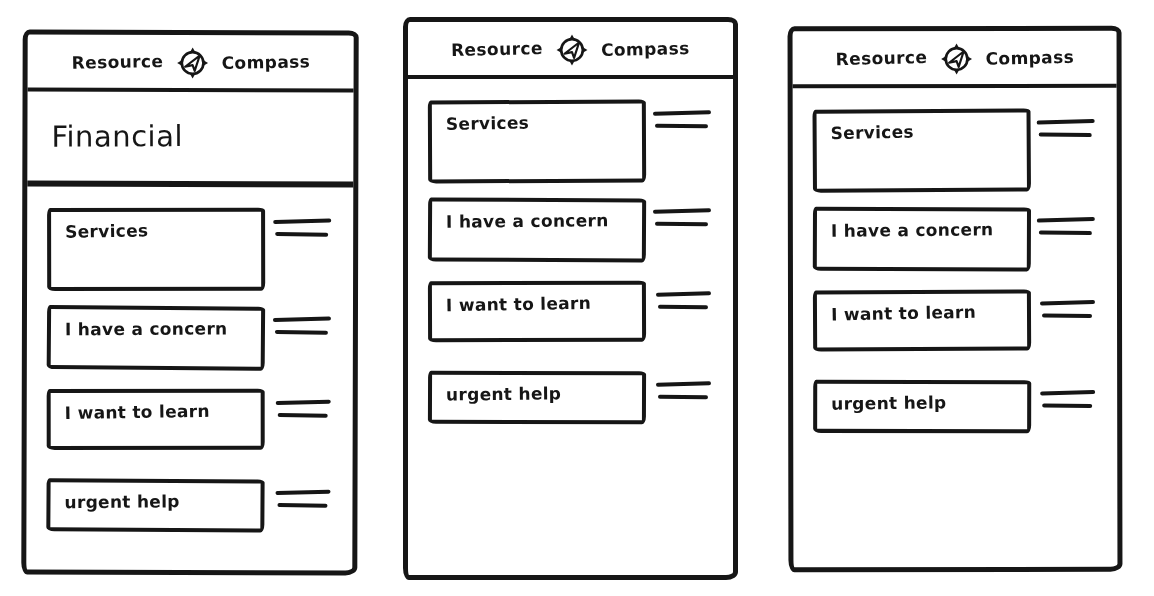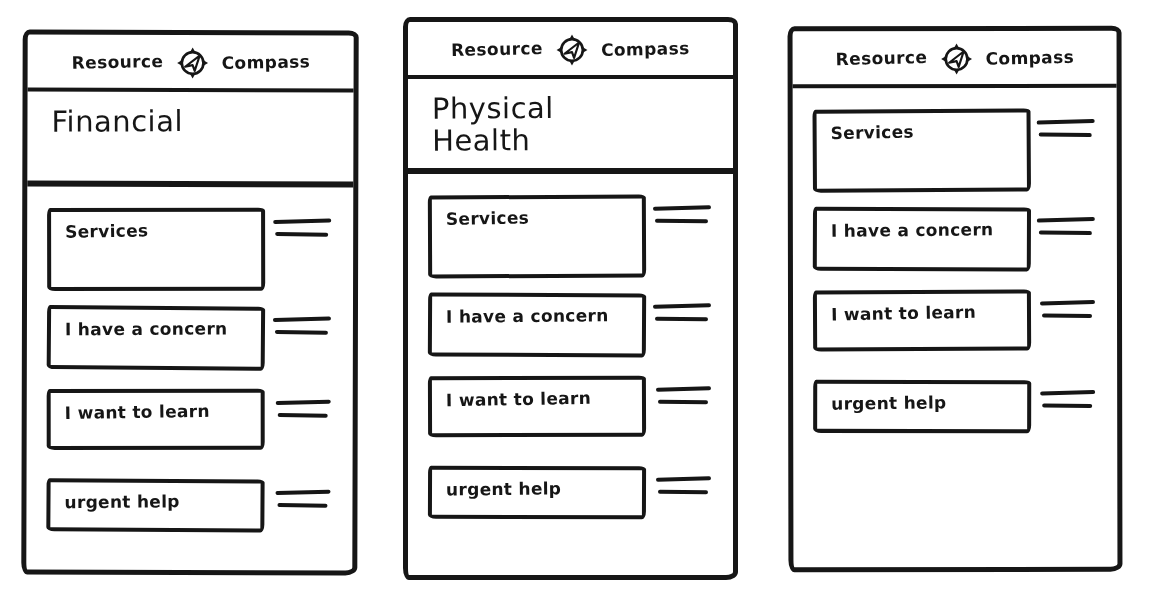--- a/index.html
+++ b/index.html
@@ -18,21 +18,21 @@
   .p2 { left: 788px; top: 26px; width: 334px; height: 546px; transform: rotate(-0.1deg); }
 
   .header {
     height: 57px; border-bottom: 4px solid var(--ink);
     display: flex; align-items: center; justify-content: center; gap: 9px;
   }
   .brand { font-size: 17px; font-weight: 700; letter-spacing: 0.4px; transform: rotate(-1.2deg); }
   .compass { width: 40px; height: 40px; display: inline-flex; margin-top: 2px; }
   .compass svg { width: 100%; height: 100%; }
 
-  .titlebar { height: 95px; border-bottom: 6px solid var(--ink); padding: 13px 14px 0 24px; }
+  .titlebar { height: 95px; border-bottom: 6px solid var(--ink); padding: 28px 14px 0 24px; }
   .title { font-size: 29px; line-height: 1.12; letter-spacing: 0.5px; transform: rotate(-0.4deg); }
 
   .body { padding: 21px 22px 0 20px; }
   .row { display: flex; justify-content: space-between; align-items: flex-start; }
   .row-1 { margin-top: 15px; }
   .row-2 { margin-top: 19px; }
   .row-3 { margin-top: 29px; }
 
   .btn {
     width: 218px; border: 4px solid var(--ink); background: var(--paper);
@@ -114,23 +114,20 @@
           <circle cx="24" cy="24" r="13" fill="none" stroke="#161616" stroke-width="3.2"></circle>
           <path d="M24 5.5 L20.8 11 L27.2 11 Z" fill="#161616"></path>
           <path d="M24 42.5 L20.8 37 L27.2 37 Z" fill="#161616"></path>
           <path d="M5.5 24 L11 20.8 L11 27.2 Z" fill="#161616"></path>
           <path d="M42.5 24 L37 20.8 L37 27.2 Z" fill="#161616"></path>
           <path d="M32.5 15 L15 28.5 L24 26.5 L26.5 33.5 Z" fill="none" stroke="#161616" stroke-width="2.6" stroke-linejoin="round"></path>
         </svg>
       </span>
       <span class="brand">Compass</span>
     </div>
-    <div class="titlebar">
-      <div class="title" style="max-width:200px;">Physical Health</div>
-    </div>
     <div class="body">
       <div class="row row-0">
         <div class="btn h0"><span>Services</span></div>
         <div class="lines">
             <i></i>
             <i></i>
           </div>
       </div>
       <div class="row row-1">
         <div class="btn h1"><span>I have a concern</span></div>

